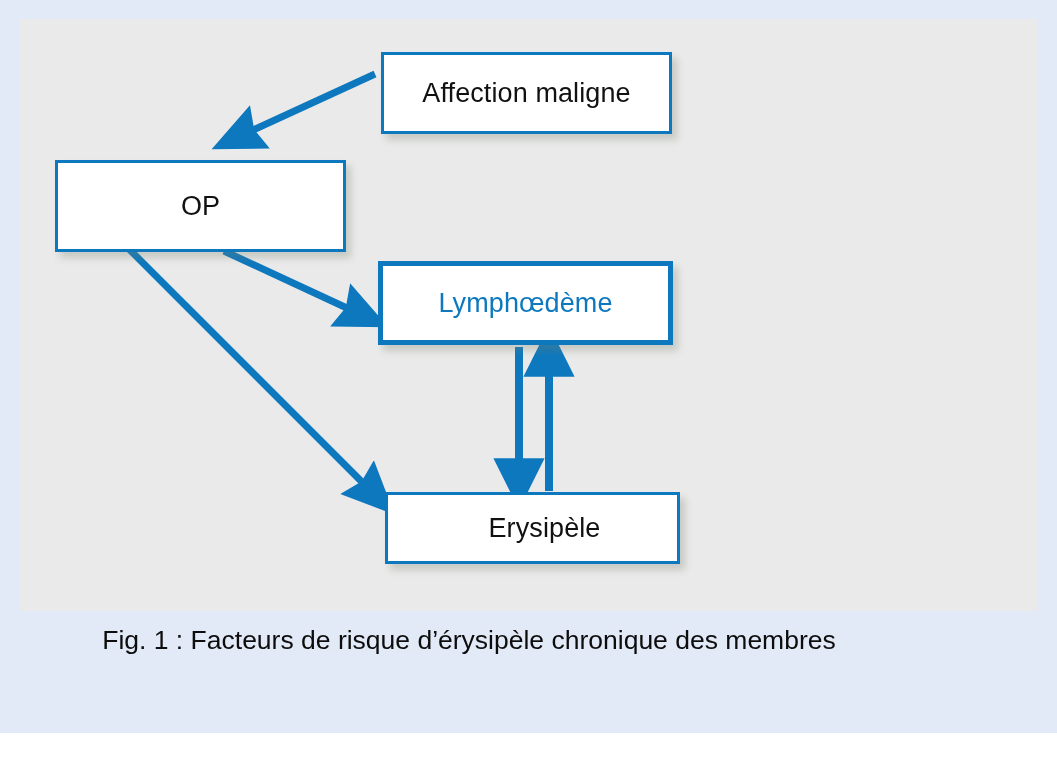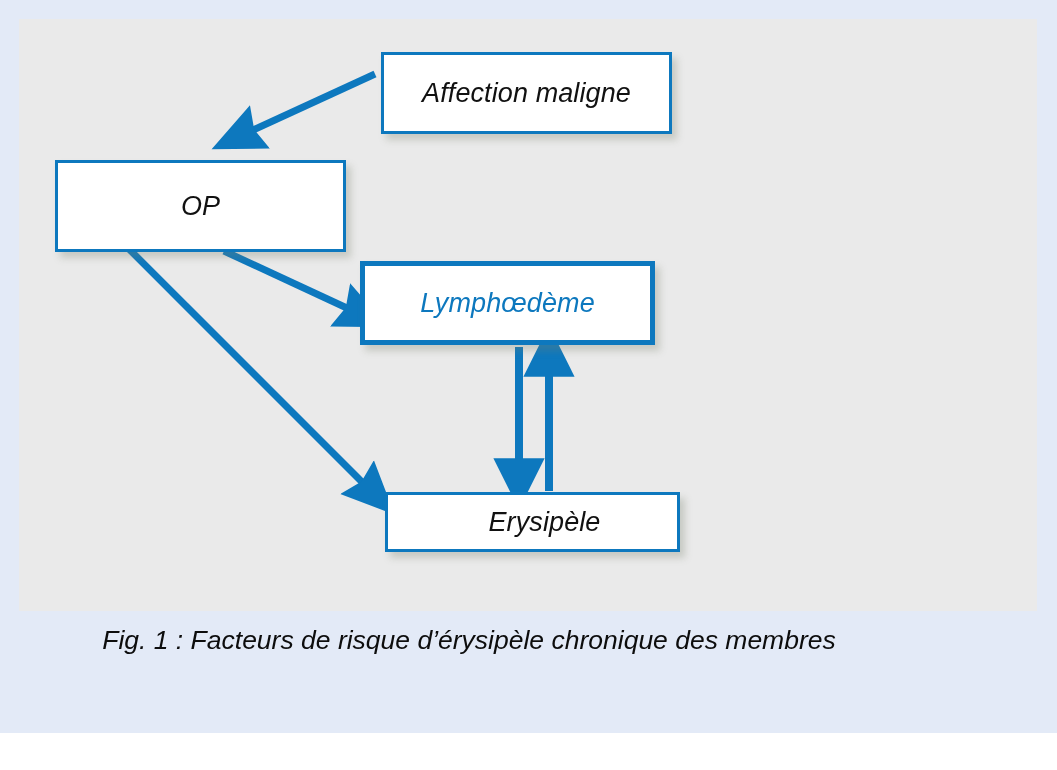--- a/index.html
+++ b/index.html
@@ -11,21 +11,20 @@
     width: 1057px;
     height: 770px;
     font-family: "Liberation Sans", sans-serif;
     overflow: hidden;
   }
   #figure-root {
     position: relative;
     width: 1057px;
     height: 770px;
     background: #ffffff;
-    font-style: italic;
   }
   
   .figure-card {
     position: absolute;
     left: 0;
     top: 0;
     width: 1057px;
     height: 733px;
     background: #e3eaf7;
   }
@@ -67,22 +66,22 @@
   }
   .node.emphasis {
     border-width: 5px;
   }
   .node.emphasis .node-label {
     color: #0d78be;
   }
   
   #node-affection { left: 362px; top: 33px;  width: 291px; height: 82px; }
   #node-op        { left: 36px;  top: 141px; width: 291px; height: 92px; }
-  #node-lymph     { left: 341px; top: 242px; width: 295px; height: 84px; }
-  #node-erysipele { left: 366px; top: 473px; width: 295px; height: 60px; padding-left: 24px; }
+  #node-lymph     { left: 359px; top: 242px; width: 295px; height: 84px; }
+  #node-erysipele { left: 366px; top: 473px; width: 295px; height: 72px; padding-left: 24px; }
 
   
   .caption {
     position: absolute;
     left: 19px;
     top: 622px;
     width: 900px;
     font-size: 26.5px;
     line-height: 1.38;
     color: #0d0d0d;

